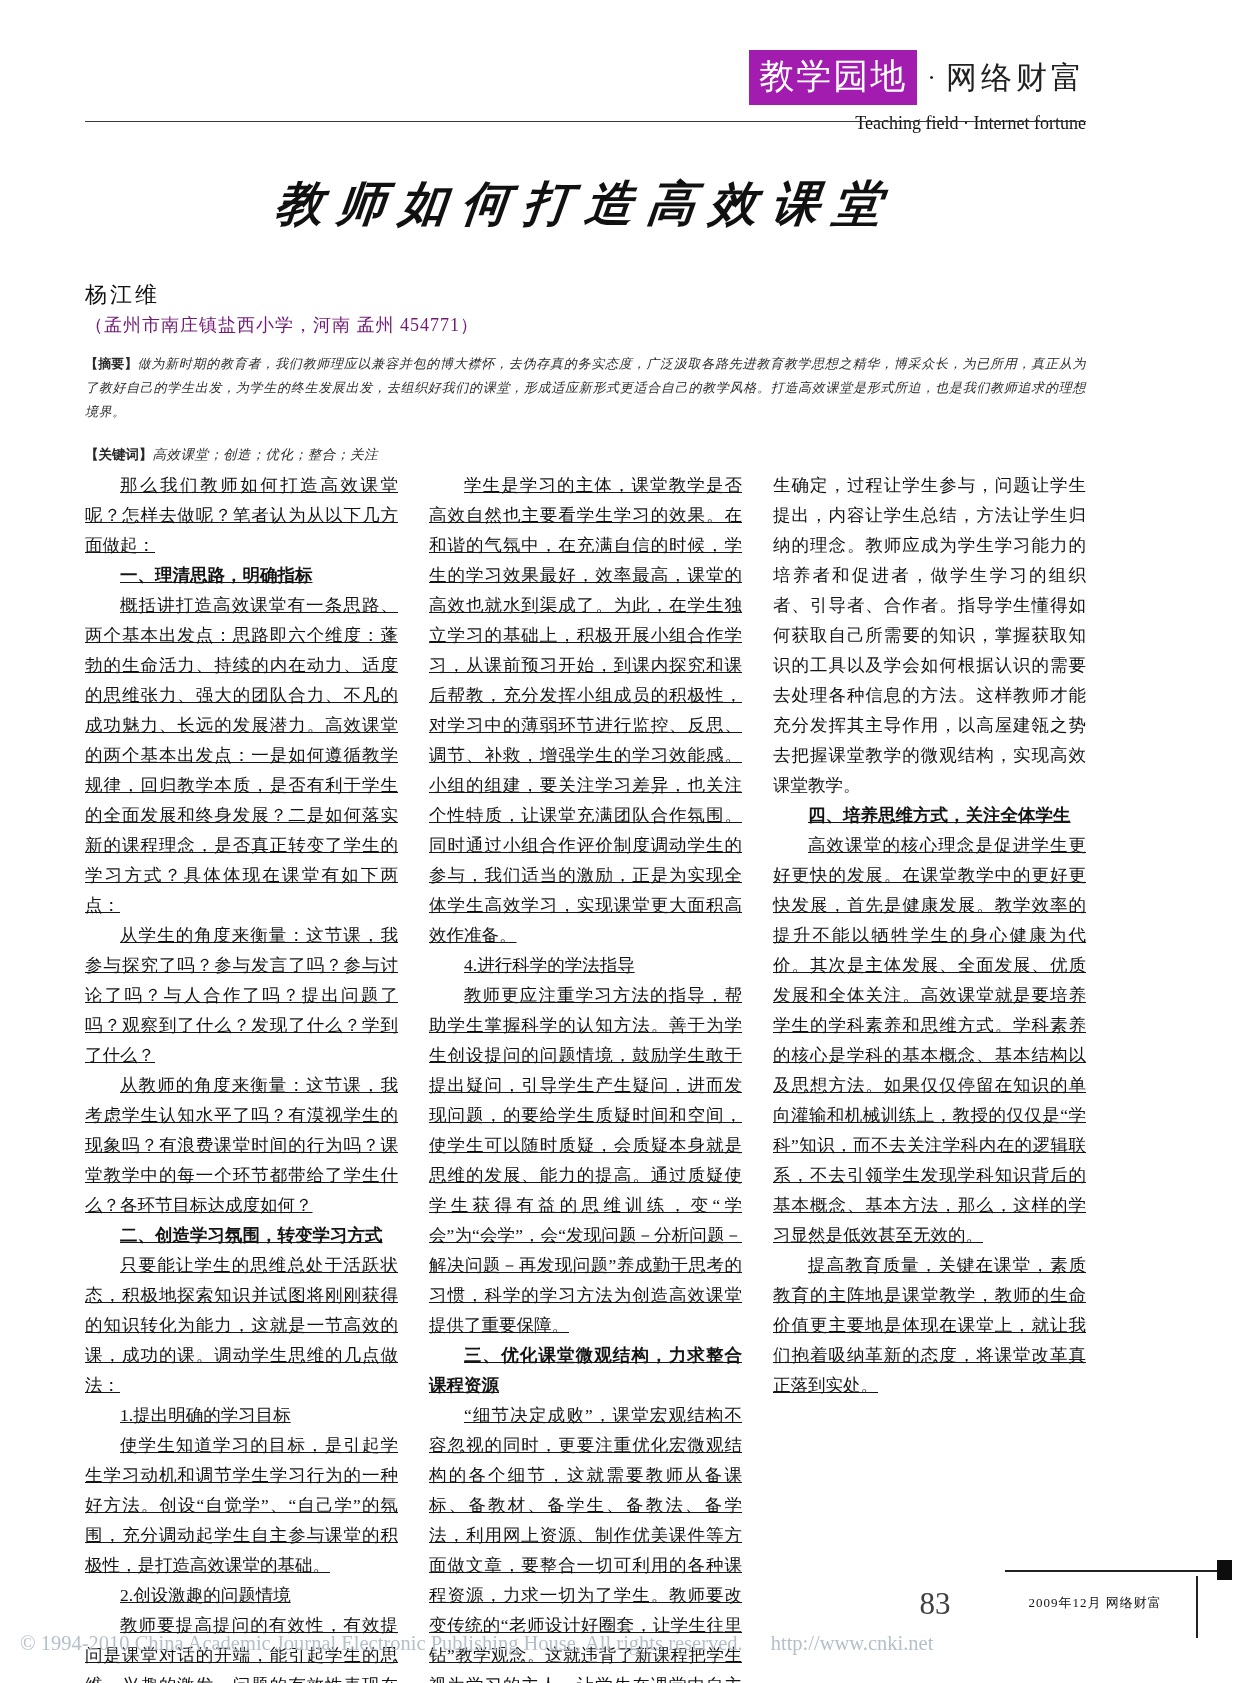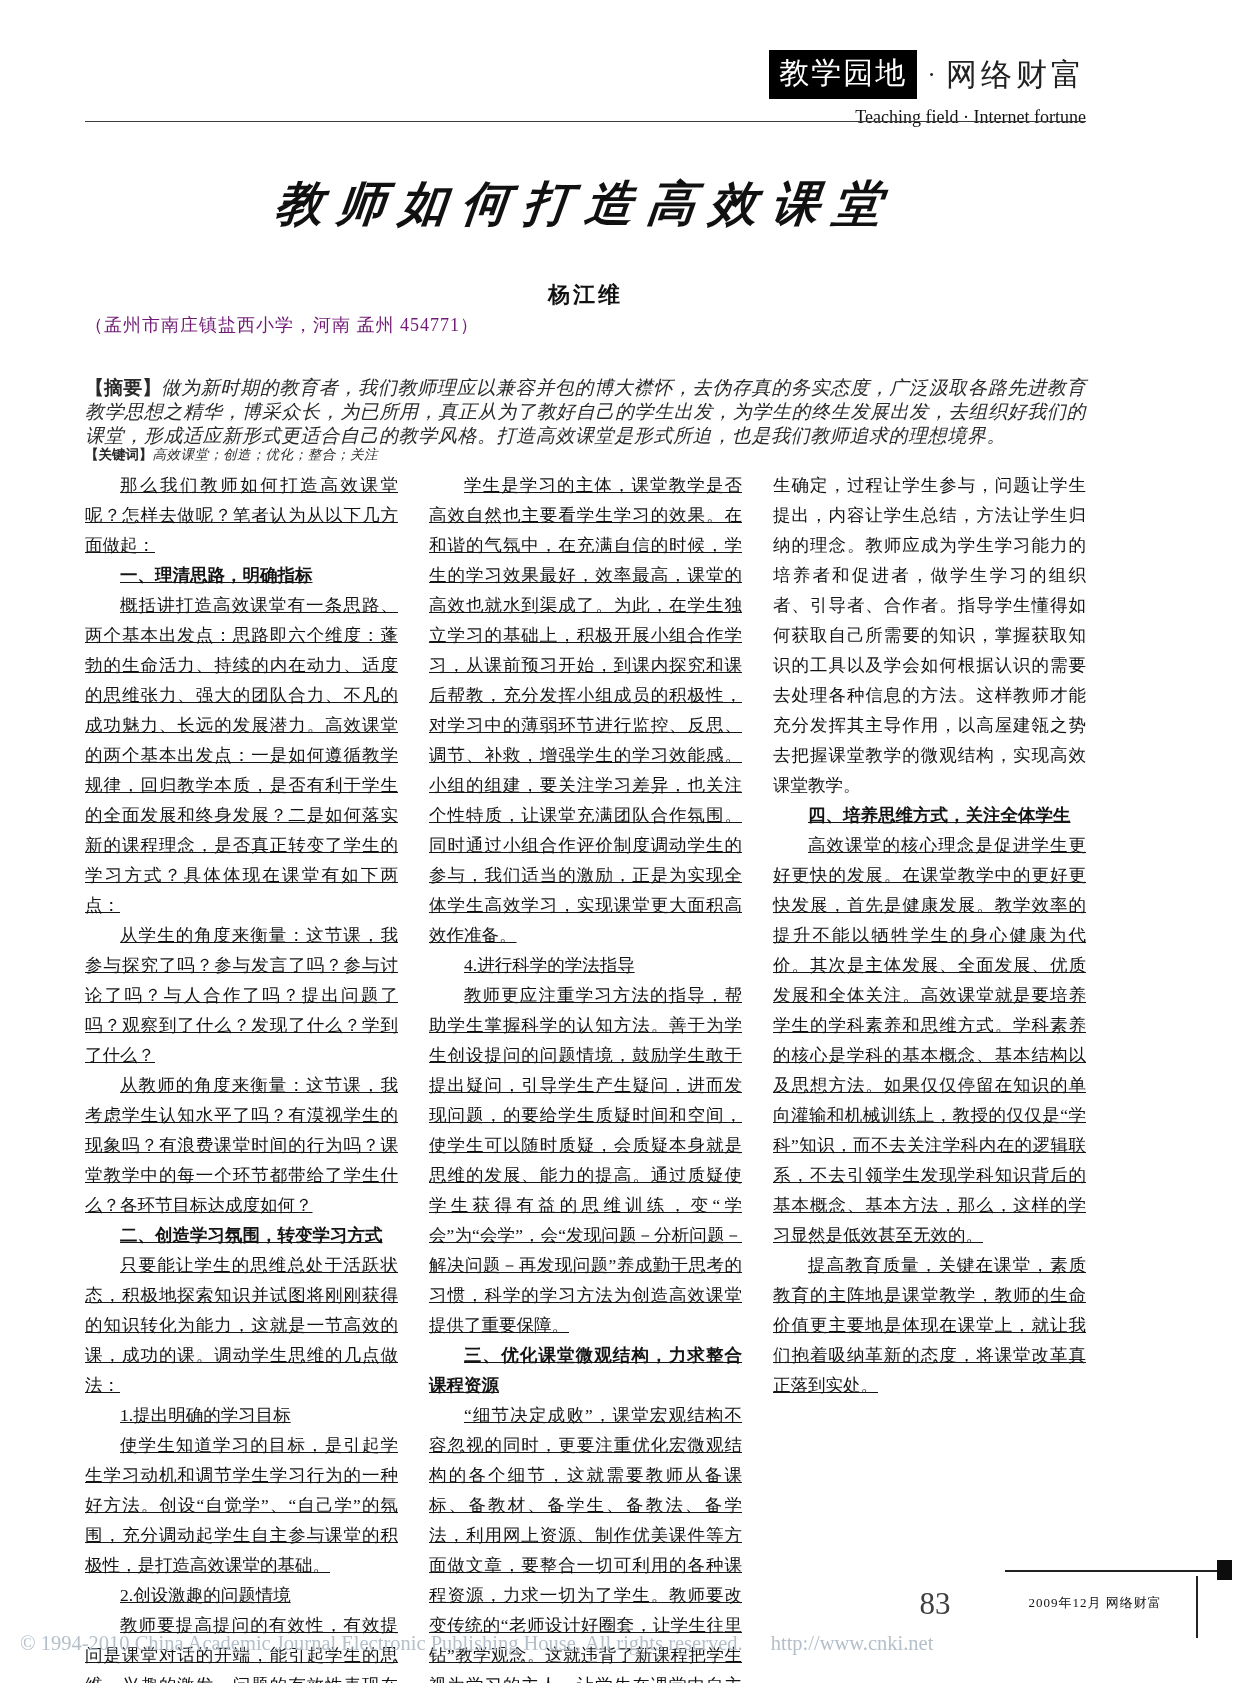--- a/index.html
+++ b/index.html
@@ -11,24 +11,24 @@
     background: #ffffff;
     font-family: "Liberation Serif", "DejaVu Serif", serif;
     color: #1c1c1c;
     overflow: hidden;
   }
 
   
   .header { position: absolute; top: 50px; left: 85px; width: 1001px; text-align: right; }
   .header-row { display: flex; justify-content: flex-end; align-items: center; gap: 10px; }
   .badge {
-    background: #000000;
+    background: #a21caf;
     color: #ffffff;
     font-family: "Liberation Sans", "DejaVu Sans", sans-serif;
-    font-size: 30px;
+    font-size: 35px;
     padding: 3px 10px 5px 10px;
     letter-spacing: 2px;
   }
   .section-cn {
     font-family: "Liberation Sans", "DejaVu Sans", sans-serif;
     font-size: 31px;
     color: #222;
     letter-spacing: 4px;
   }
   .dot { font-size: 26px; color: #222; }
@@ -48,35 +48,34 @@
     position: absolute; top: 172px; left: 85px; width: 1001px;
     text-align: center;
     font-family: "DejaVu Serif", "Liberation Serif", serif;
     font-style: italic; font-weight: bold;
     font-size: 48px; letter-spacing: 14px;
     transform: skewX(-6deg);
     color: #111;
   }
   .author {
     position: absolute; top: 280px; left: 85px; width: 1001px;
-    text-align: center;
     font-family: "Liberation Sans", "DejaVu Sans", sans-serif;
-    font-size: 22px; letter-spacing: 3px; color: #111; font-weight: bold;
+    font-size: 22px; letter-spacing: 3px; color: #111;
   }
   .affiliation {
     position: absolute; top: 313px; left: 85px; width: 1001px;
     text-align: left;
     font-size: 18px; letter-spacing: 1px; color: #701a75;
   }
 
   
   .abstract {
     position: absolute; top: 352px; left: 85px; width: 1001px;
-    font-size: 19px; line-height: 24px; text-align: justify;
-    color: #2a2a2a; font-style: italic; letter-spacing: 0.6px; margin-top: 24px;
+    font-size: 13px; line-height: 24px; text-align: justify;
+    color: #2a2a2a; font-style: italic; letter-spacing: 0.6px;
   }
   .abstract .lbl, .keywords .lbl {
     font-style: normal; font-weight: bold;
     font-family: "Liberation Sans", "DejaVu Sans", sans-serif;
     letter-spacing: 0;
   }
   .keywords {
     position: absolute; top: 446px; left: 85px; width: 1001px;
     font-size: 13.5px; color: #2a2a2a; font-style: italic; letter-spacing: 0.6px;
   }

